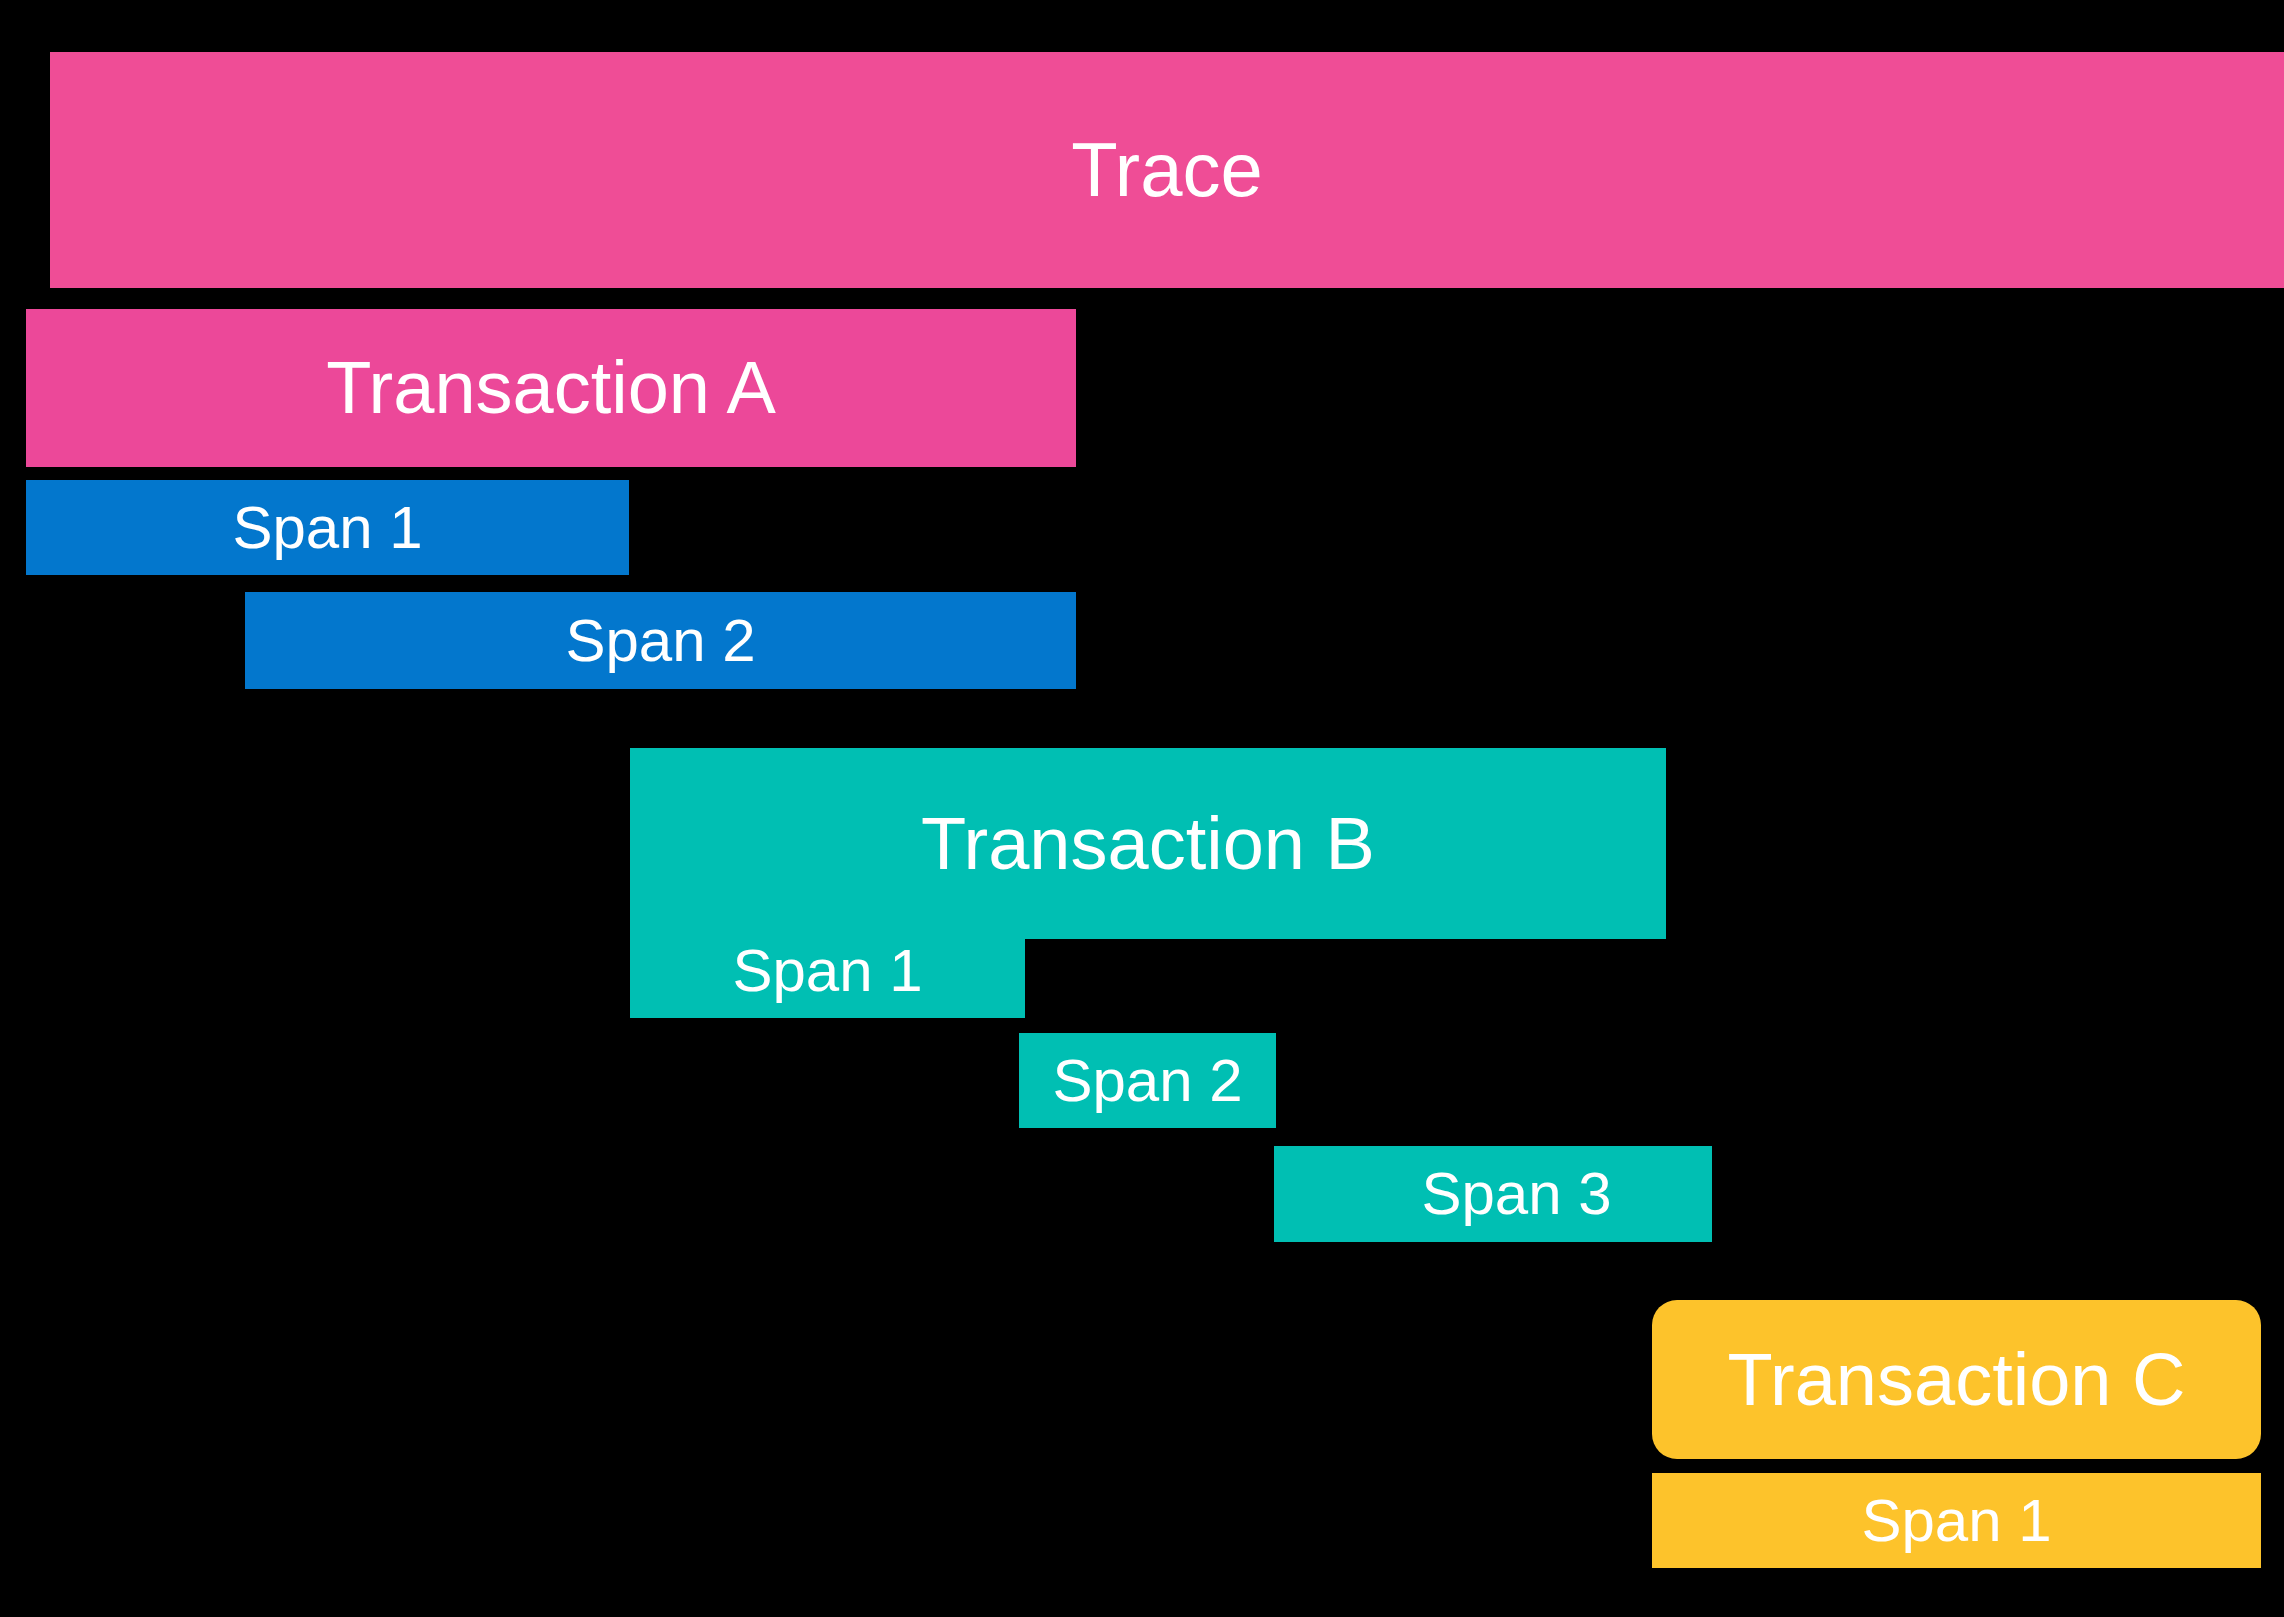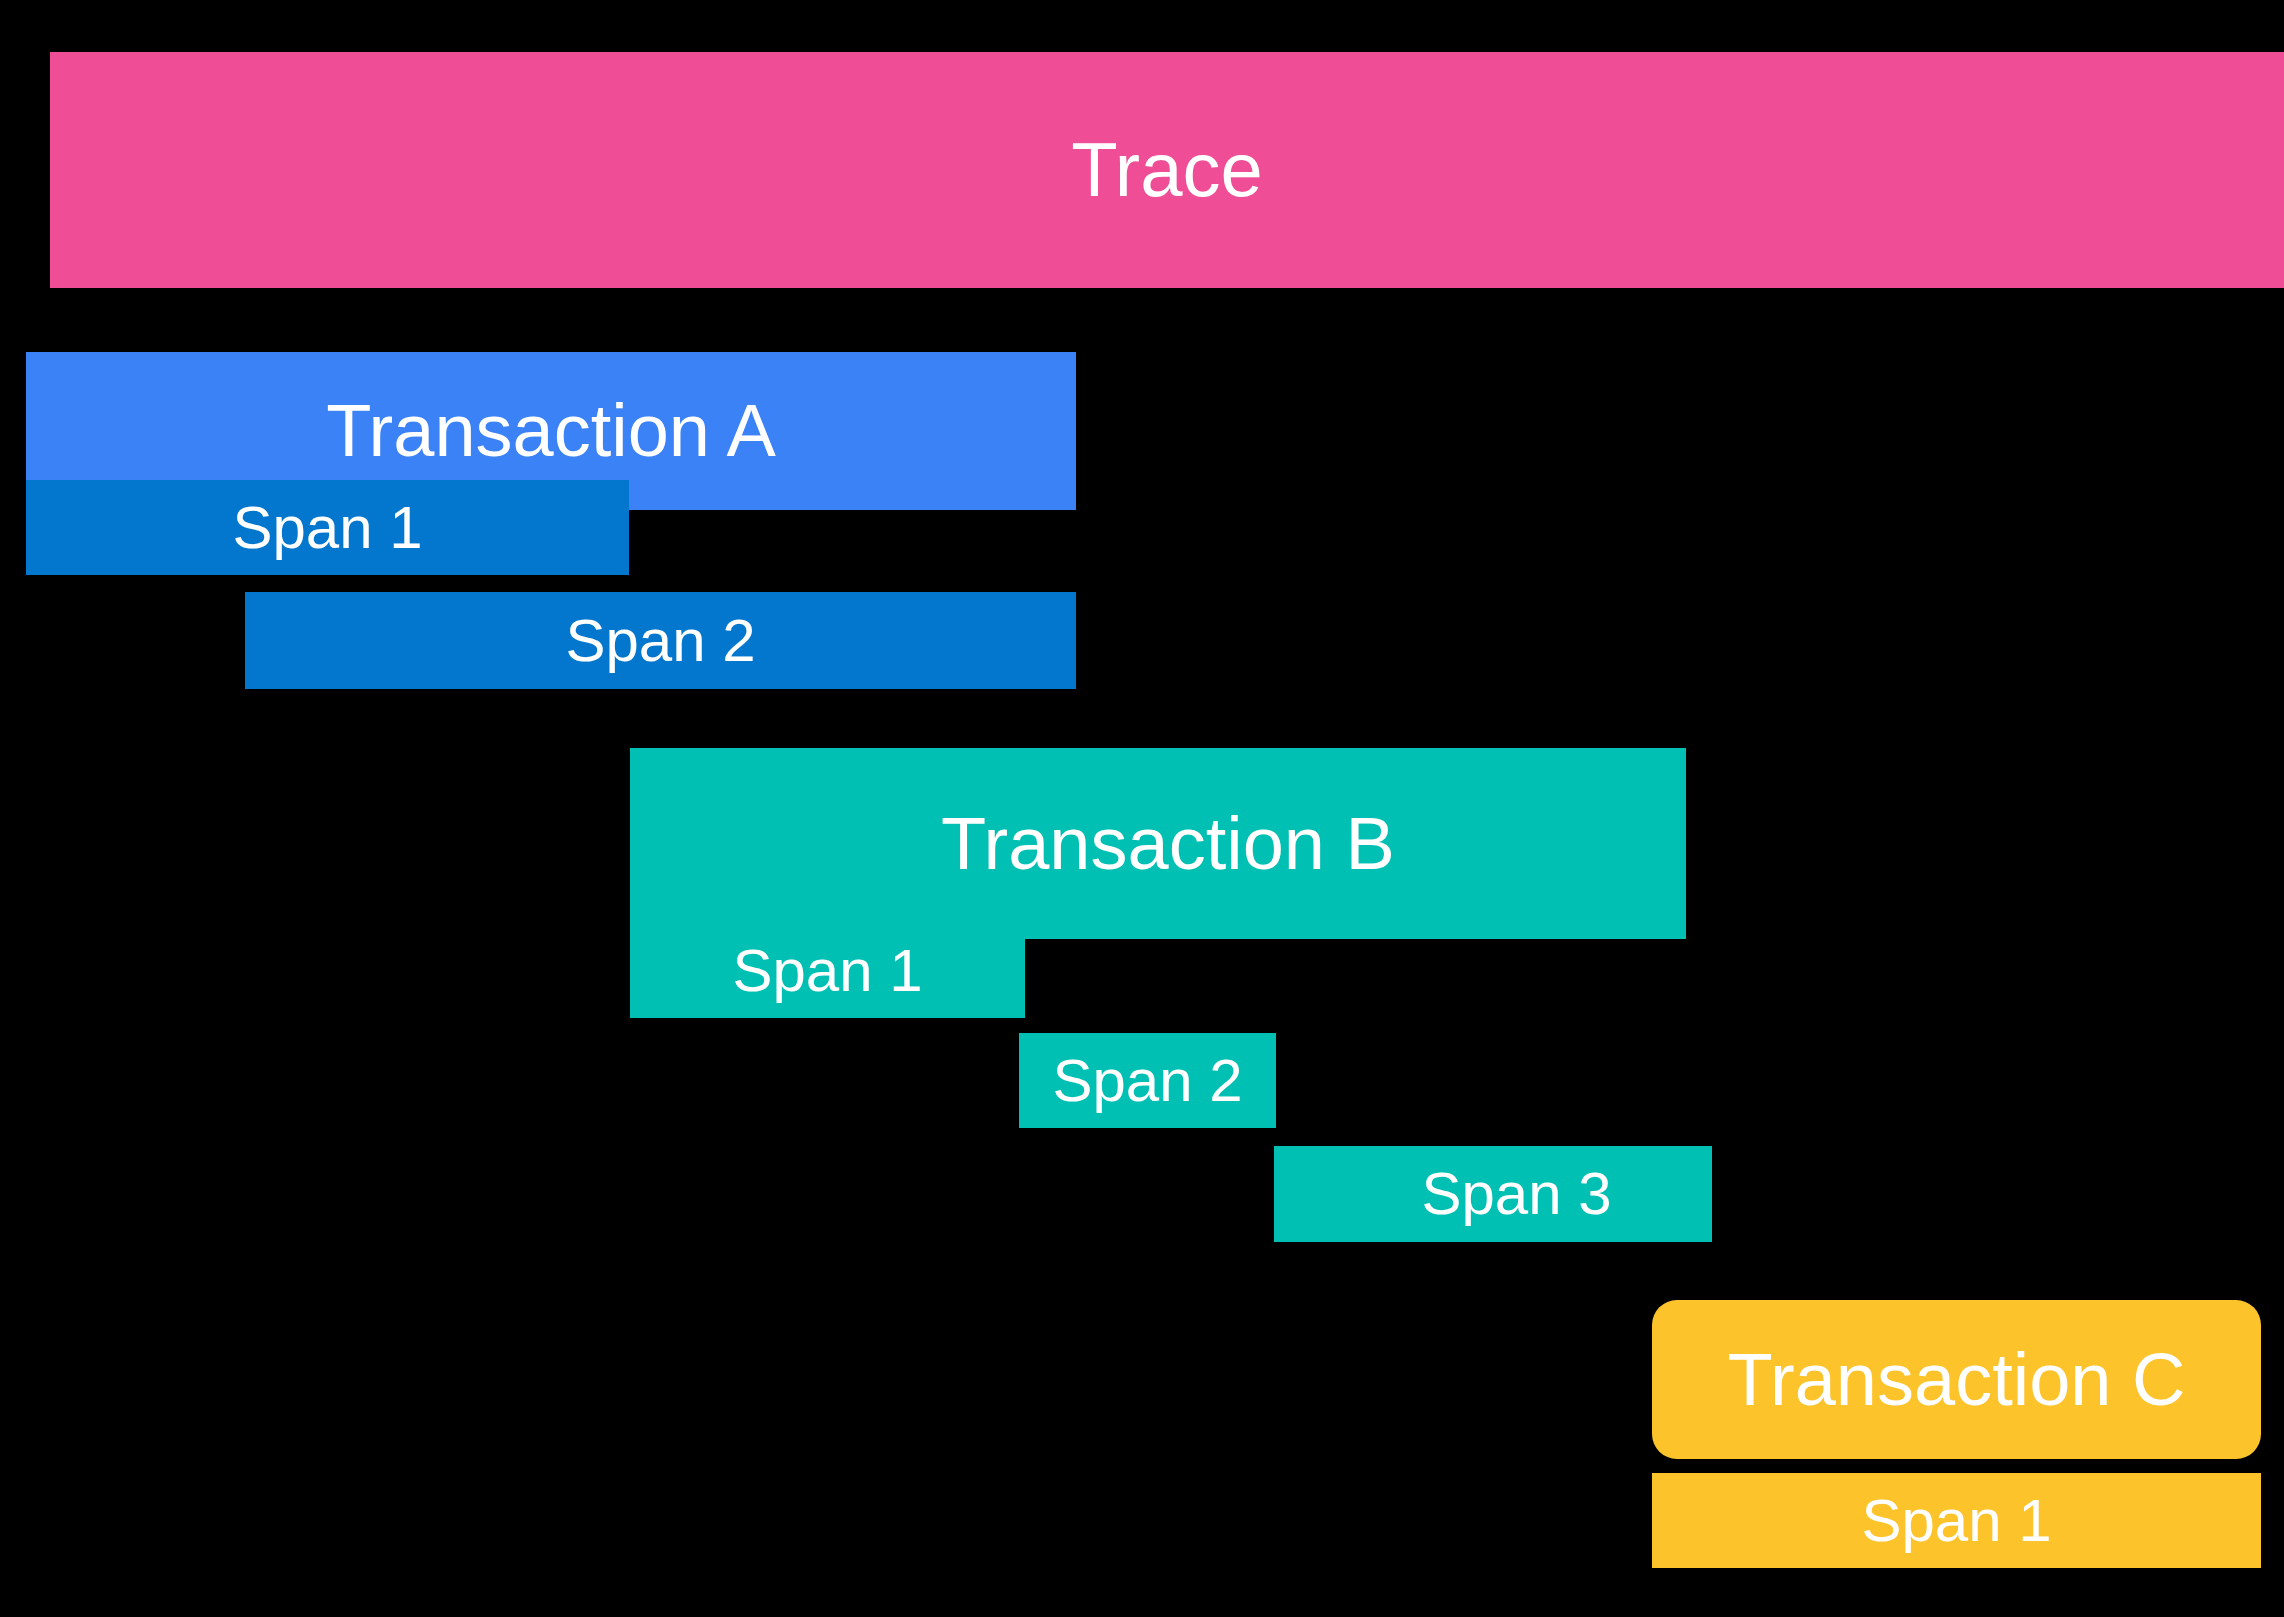--- a/index.html
+++ b/index.html
@@ -29,36 +29,36 @@
     line-height: 1;
     white-space: nowrap;
   }
   
   .trace   { left: 26px;   top: 52px;   width: 2234px; height: 236px; font-size: 76px; margin-left: 24px; }
   
   .tx-a    { left: 26px;   top: 309px;  width: 1050px; height: 158px; font-size: 74px; }
   .span-a1 { left: 26px;   top: 480px;  width: 603px;  height: 95px; font-size: 60px; }
   .span-a2 { left: 245px;  top: 592px;  width: 831px; height: 97px; font-size: 60px; }
   
-  .tx-b    { left: 630px;  top: 748px;  width: 1036px; height: 191px; font-size: 74px; padding-left: 20px; }
+  .tx-b    { left: 630px;  top: 748px;  width: 1036px; height: 191px; font-size: 74px; }
   .span-b1 { left: 630px;  top: 923px; width: 395px;  height: 95px; font-size: 60px; }
   .span-b2 { left: 1019px; top: 1033px; width: 257px;  height: 95px; font-size: 60px; }
   .span-b3 { left: 1274px; top: 1146px; width: 391px;  height: 96px; font-size: 60px; padding-left: 47px; }
   
   .tx-c    { left: 1652px; top: 1300px; width: 609px;  height: 159px; font-size: 74px; }
   .span-c1 { left: 1652px; top: 1473px; width: 609px;  height: 95px; font-size: 60px; }
 </style>
 </head>
 <body style="background: rgb(0, 0, 0);">
 
 <div class="canvas">
 
   <div class="bar trace" style="background: rgb(239, 77, 150);">Trace</div>
 
-  <div class="bar tx-a" style="background: #3b82f6; margin-top: 43px;">Transaction A</div>
+  <div class="bar tx-a" style="background: #ec4899;">Transaction A</div>
 
   <div class="bar span-a1" style="background: rgb(3, 119, 205);">Span 1</div>
 
   <div class="bar span-a2" style="background: rgb(3, 119, 205);">Span 2</div>
 
   <div class="bar tx-b" style="background: rgb(0, 191, 179);">Transaction B</div>
 
   <div class="bar span-b1" style="background: rgb(0, 191, 179);">Span 1</div>
 
   <div class="bar span-b2" style="background: rgb(0, 191, 179);">Span 2</div>

